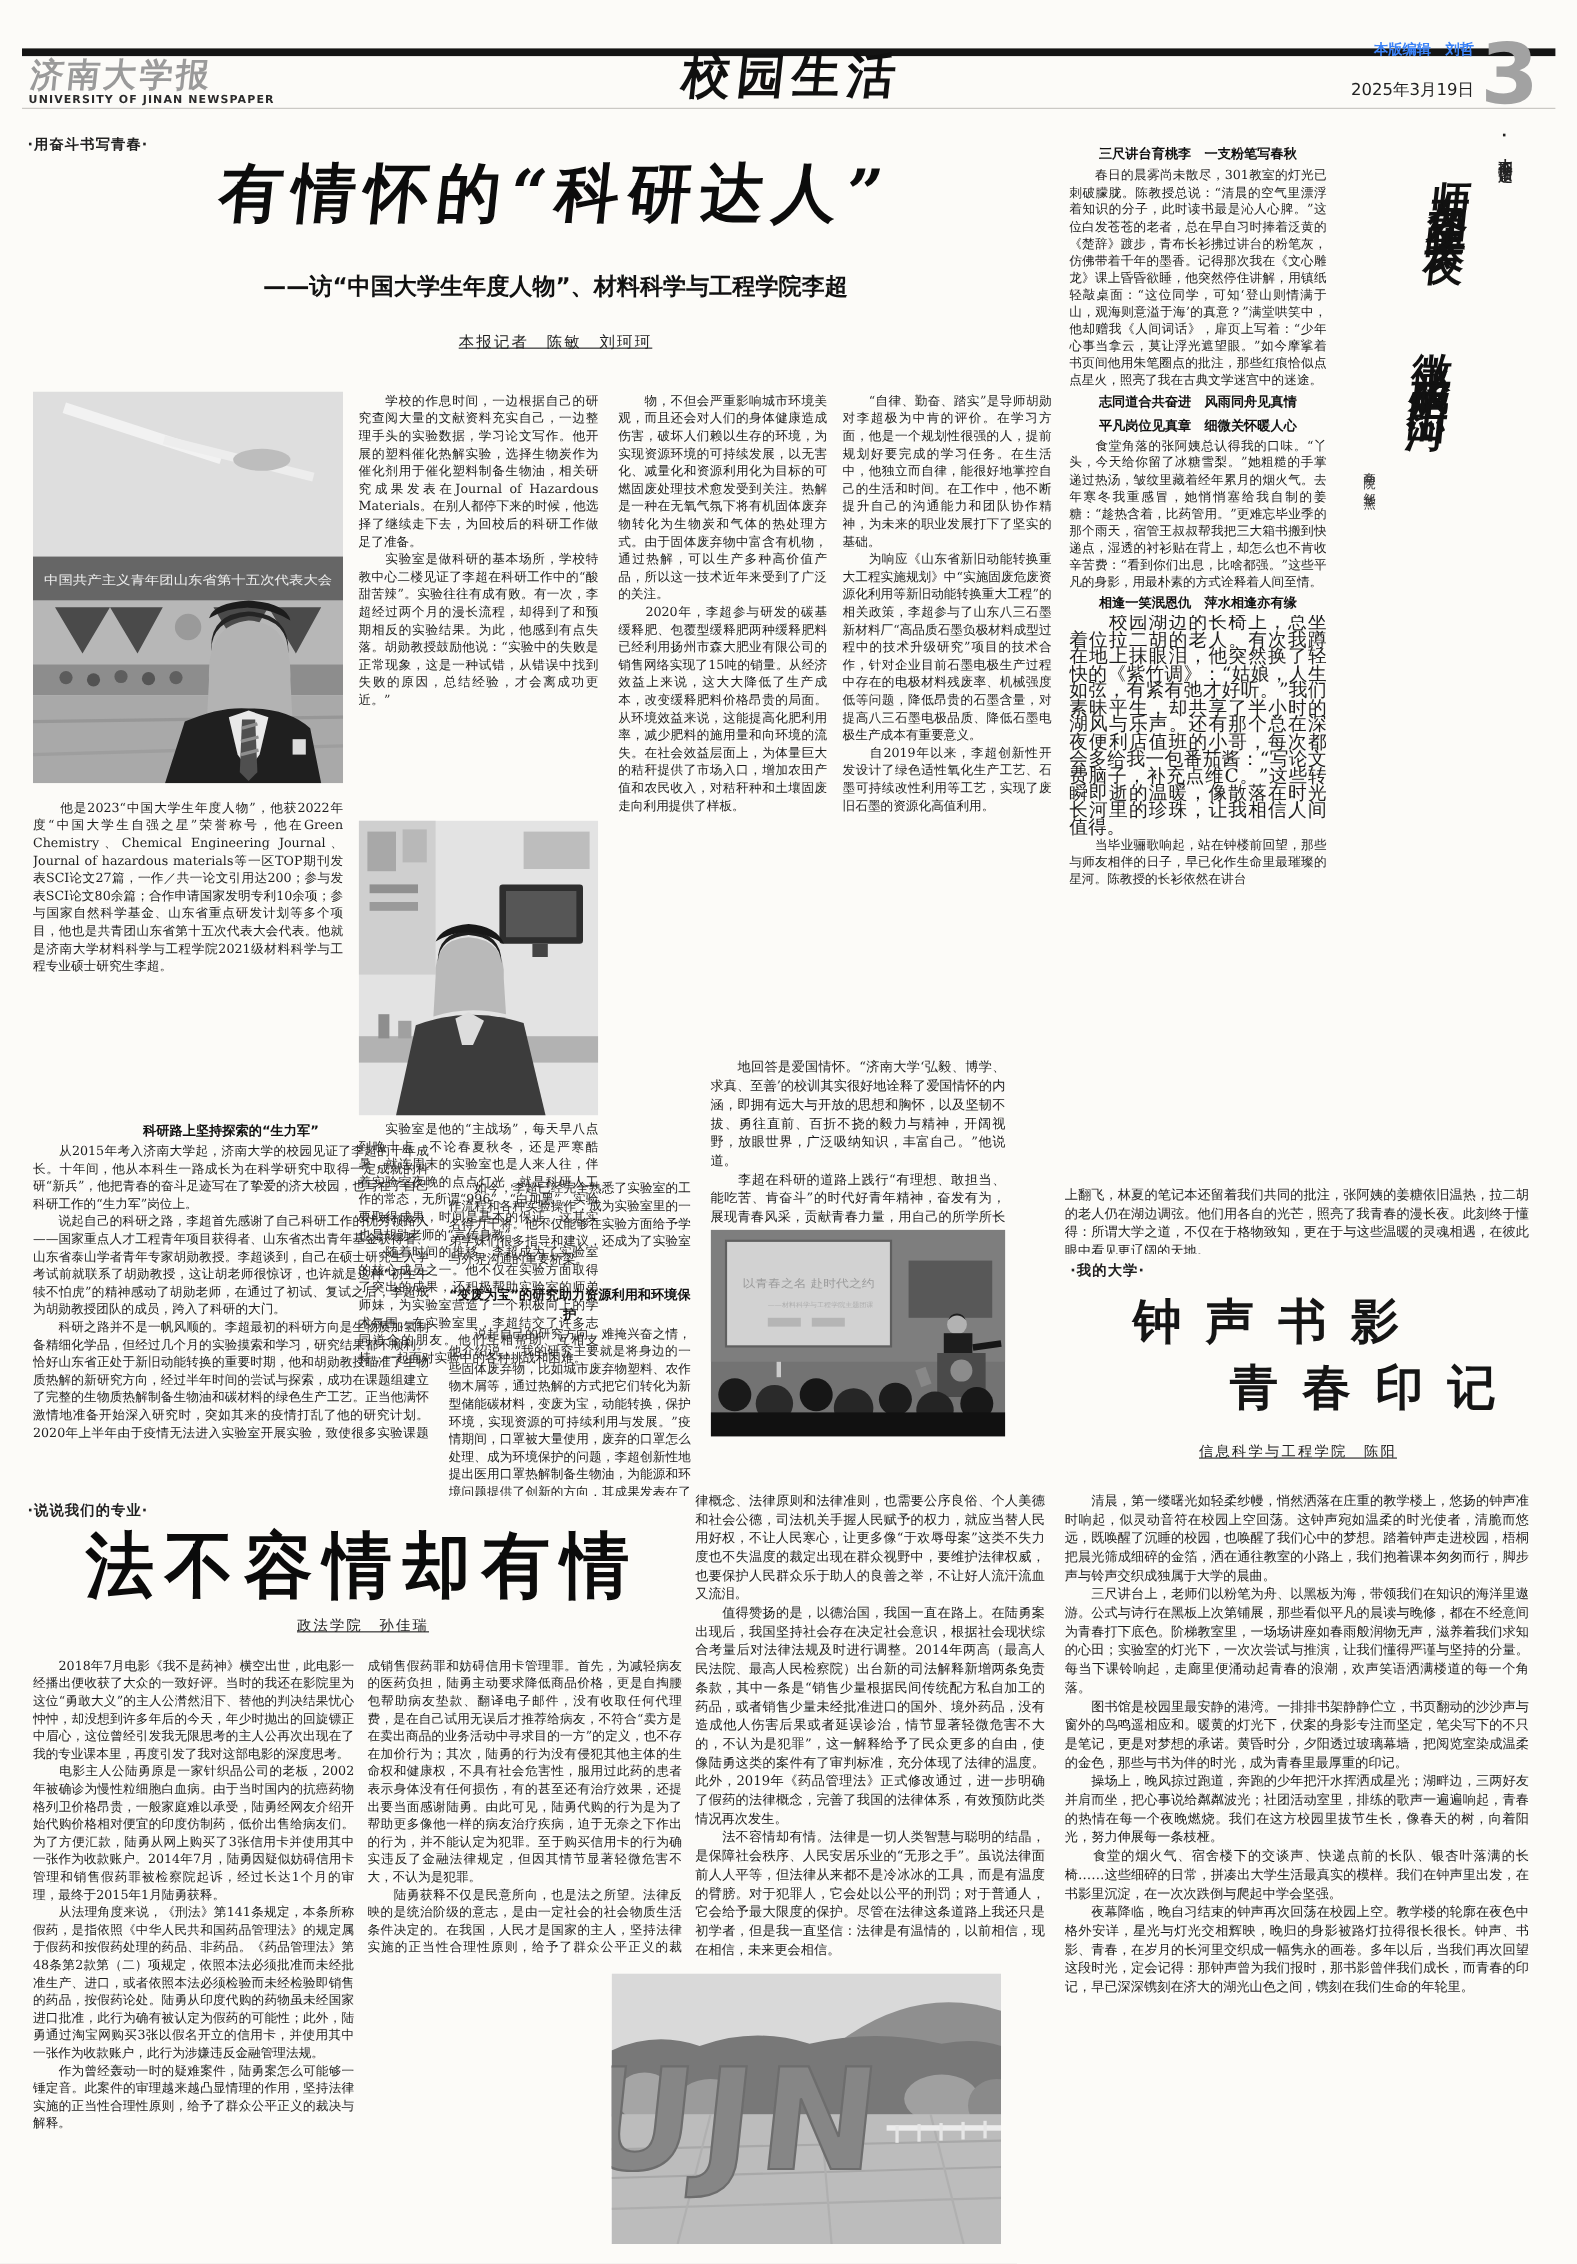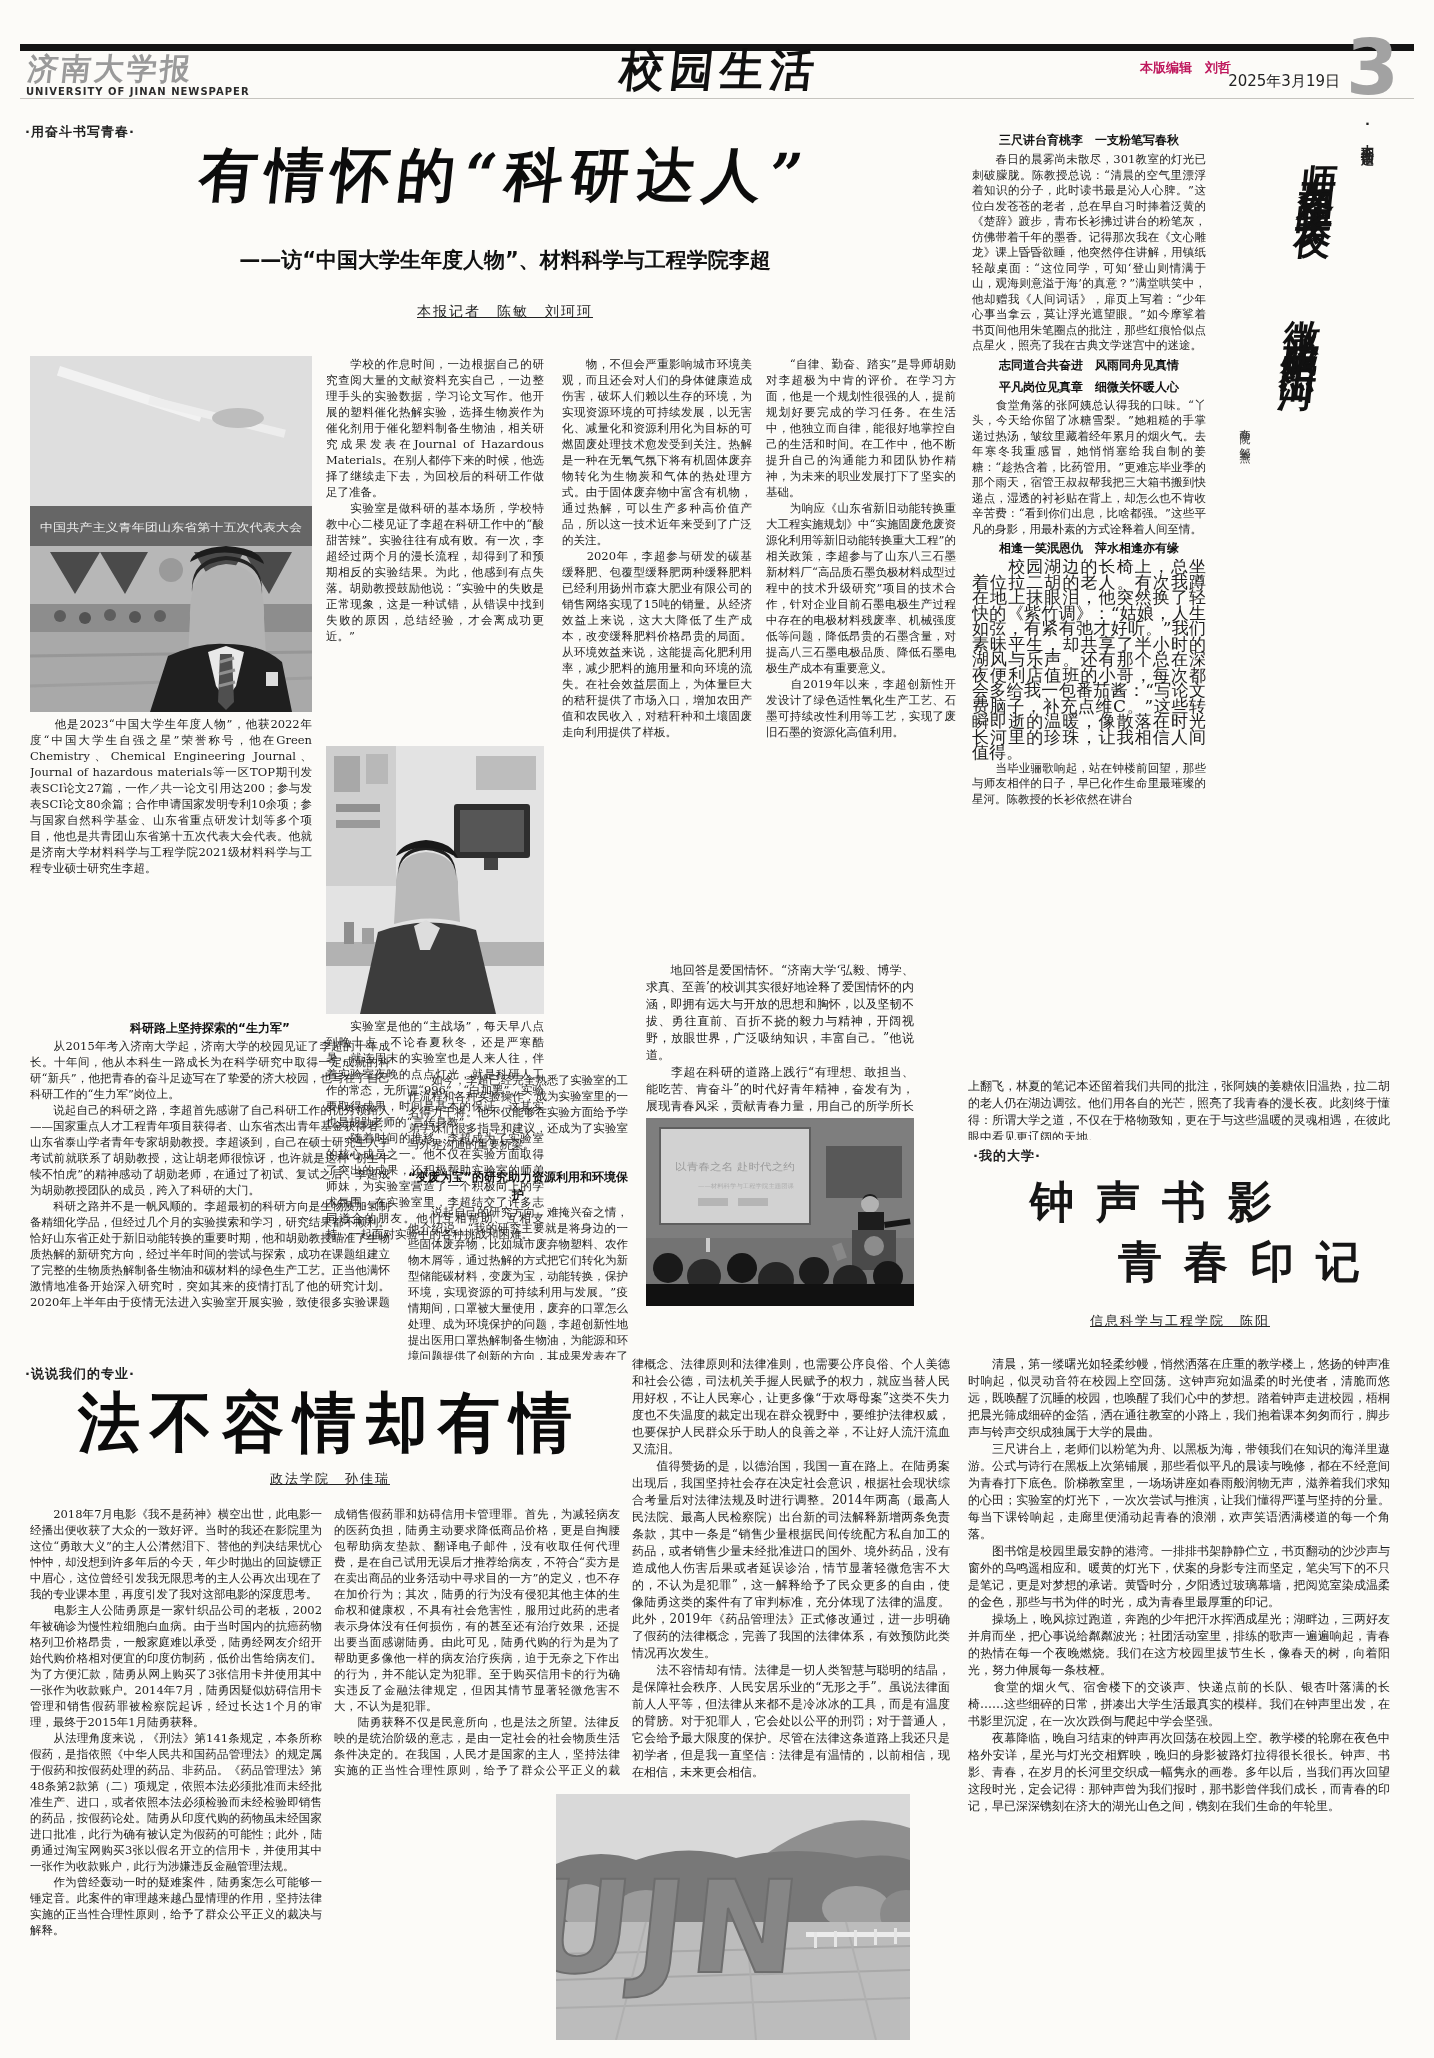--- a/index.html
+++ b/index.html
@@ -29,21 +29,21 @@
 </style>
 </head>
 <body>
 
 <div class="page">
 
   <div class="bar" style="left:20px;top:44px;width:1394px;height:7px;"></div>
   <div class="abs brush" style="left:28px;top:52px;font:bold 30px/34px 'DejaVu Serif','Liberation Serif',serif;color:#9a9a9a;letter-spacing:3px;">济南大学报</div>
   <div class="abs" style="left:26px;top:86px;font:bold 10px/12px 'DejaVu Sans','Liberation Sans',sans-serif;color:#2b2b2b;letter-spacing:1px;">UNIVERSITY OF JINAN  NEWSPAPER</div>
   <div class="abs brush" style="left:560px;top:46px;width:320px;text-align:center;font:bold 44px/48px 'DejaVu Serif','Liberation Serif',serif;color:#101010;letter-spacing:6px;">校园生活</div>
-  <div class="abs" style="left:1140px;top:60px;width:200px;text-align:left;font:bold 13px/16px 'DejaVu Sans','Liberation Sans',sans-serif;color:#be185d;">本版编辑　刘哲</div>
+  <div class="abs" style="left:1140px;top:38px;width:200px;text-align:right;font:bold 13px/16px 'DejaVu Sans','Liberation Sans',sans-serif;color:#3b82f6;">本版编辑　刘哲</div>
   <div class="abs" style="left:1140px;top:72px;width:200px;text-align:right;font:15px/18px 'DejaVu Sans','Liberation Sans',sans-serif;color:#222;">2025年3月19日</div>
   <div class="abs" style="left:1346px;top:30px;font:bold 76px/76px 'DejaVu Sans','Liberation Sans',sans-serif;color:#a2a2a2;">3</div>
   <div class="rule" style="left:20px;top:98px;width:1394px;height:1px;"></div>
 
   <div class="abs kicker" style="left:25px;top:124px;">·用奋斗书写青春·</div>
   <div class="abs brush" style="left:140px;top:132px;width:730px;text-align:center;font:bold 58px/86px 'DejaVu Serif','Liberation Serif',serif;color:#0c0c0c;letter-spacing:8px;">有情怀的“科研达人”</div>
   <div class="abs" style="left:140px;top:246px;width:730px;text-align:center;font:bold 21px/28px 'DejaVu Sans','Liberation Sans',sans-serif;color:#111;">——访“中国大学生年度人物”、材料科学与工程学院李超</div>
   <div class="abs byline" style="left:140px;top:302px;width:730px;">本报记者　陈敏　刘珂珂</div>
 
   <div class="col" style="left:30px;top:356px;width:282px;height:658px;">
@@ -72,21 +72,21 @@
       <path d="M162 236 Q160 202 196 200 Q234 202 232 238 Q232 206 196 204 Q162 208 162 236 Z" fill="#242424"></path>
       <path d="M160 206 Q196 186 234 208 Q230 192 196 190 Q164 192 160 206 Z" fill="#1c1c1c"></path>
       <path d="M120 356 L138 300 Q170 286 196 288 Q232 288 252 306 L262 356 Z" fill="#1f1f1f"></path>
       <polygon points="178,296 196,290 214,296 206,330 196,344 186,330" fill="#e9e9e9"></polygon>
       <polygon points="190,298 202,298 204,346 196,354 188,346" fill="#4f4f4f"></polygon>
       <line x1="190" y1="306" x2="204" y2="302" stroke="#8f8f8f" stroke-width="3"></line>
       <line x1="189" y1="318" x2="205" y2="314" stroke="#8f8f8f" stroke-width="3"></line>
       <line x1="189" y1="330" x2="205" y2="326" stroke="#8f8f8f" stroke-width="3"></line>
       <rect x="236" y="316" width="12" height="14" fill="#dcdcdc"></rect>
     </svg>
-    <div class="bt" style="margin-top:4px;height:292px;">　　他是2023“中国大学生年度人物”，他获2022年度“中国大学生自强之星”荣誉称号，他在Green Chemistry、Chemical Engineering Journal、Journal of hazardous materials等一区TOP期刊发表SCI论文27篇，一作／共一论文引用达200；参与发表SCI论文80余篇；合作申请国家发明专利10余项；参与国家自然科学基金、山东省重点研发计划等多个项目，他也是共青团山东省第十五次代表大会代表。他就是济南大学材料科学与工程学院2021级材料科学与工程专业硕士研究生李超。</div>
+    <div class="bt" style="margin-top:14px;height:292px;">　　他是2023“中国大学生年度人物”，他获2022年度“中国大学生自强之星”荣誉称号，他在Green Chemistry、Chemical Engineering Journal、Journal of hazardous materials等一区TOP期刊发表SCI论文27篇，一作／共一论文引用达200；参与发表SCI论文80余篇；合作申请国家发明专利10余项；参与国家自然科学基金、山东省重点研发计划等多个项目，他也是共青团山东省第十五次代表大会代表。他就是济南大学材料科学与工程学院2021级材料科学与工程专业硕士研究生李超。</div>
   </div>
 
   <div class="col" style="left:326px;top:356px;width:218px;height:952px;">
     <div class="bt" style="height:386px;">　　学校的作息时间，一边根据自己的研究查阅大量的文献资料充实自己，一边整理手头的实验数据，学习论文写作。他开展的塑料催化热解实验，选择生物炭作为催化剂用于催化塑料制备生物油，相关研究成果发表在Journal of Hazardous Materials。在别人都停下来的时候，他选择了继续走下去，为回校后的科研工作做足了准备。
 　　实验室是做科研的基本场所，学校特教中心二楼见证了李超在科研工作中的“酸甜苦辣”。实验往往有成有败。有一次，李超经过两个月的漫长流程，却得到了和预期相反的实验结果。为此，他感到有点失落。胡勋教授鼓励他说：“实验中的失败是正常现象，这是一种试错，从错误中找到失败的原因，总结经验，才会离成功更近。”</div>
     <svg class="photo" width="218" height="268" viewBox="0 0 218 268" style="margin:4px 0;">
       <rect width="218" height="268" fill="#e3e3e3"></rect>
       <rect x="0" y="0" width="70" height="140" fill="#cfcfcf"></rect>
       <rect x="8" y="10" width="26" height="36" fill="#a8a8a8"></rect>
       <rect x="40" y="8" width="22" height="30" fill="#b8b8b8"></rect>

